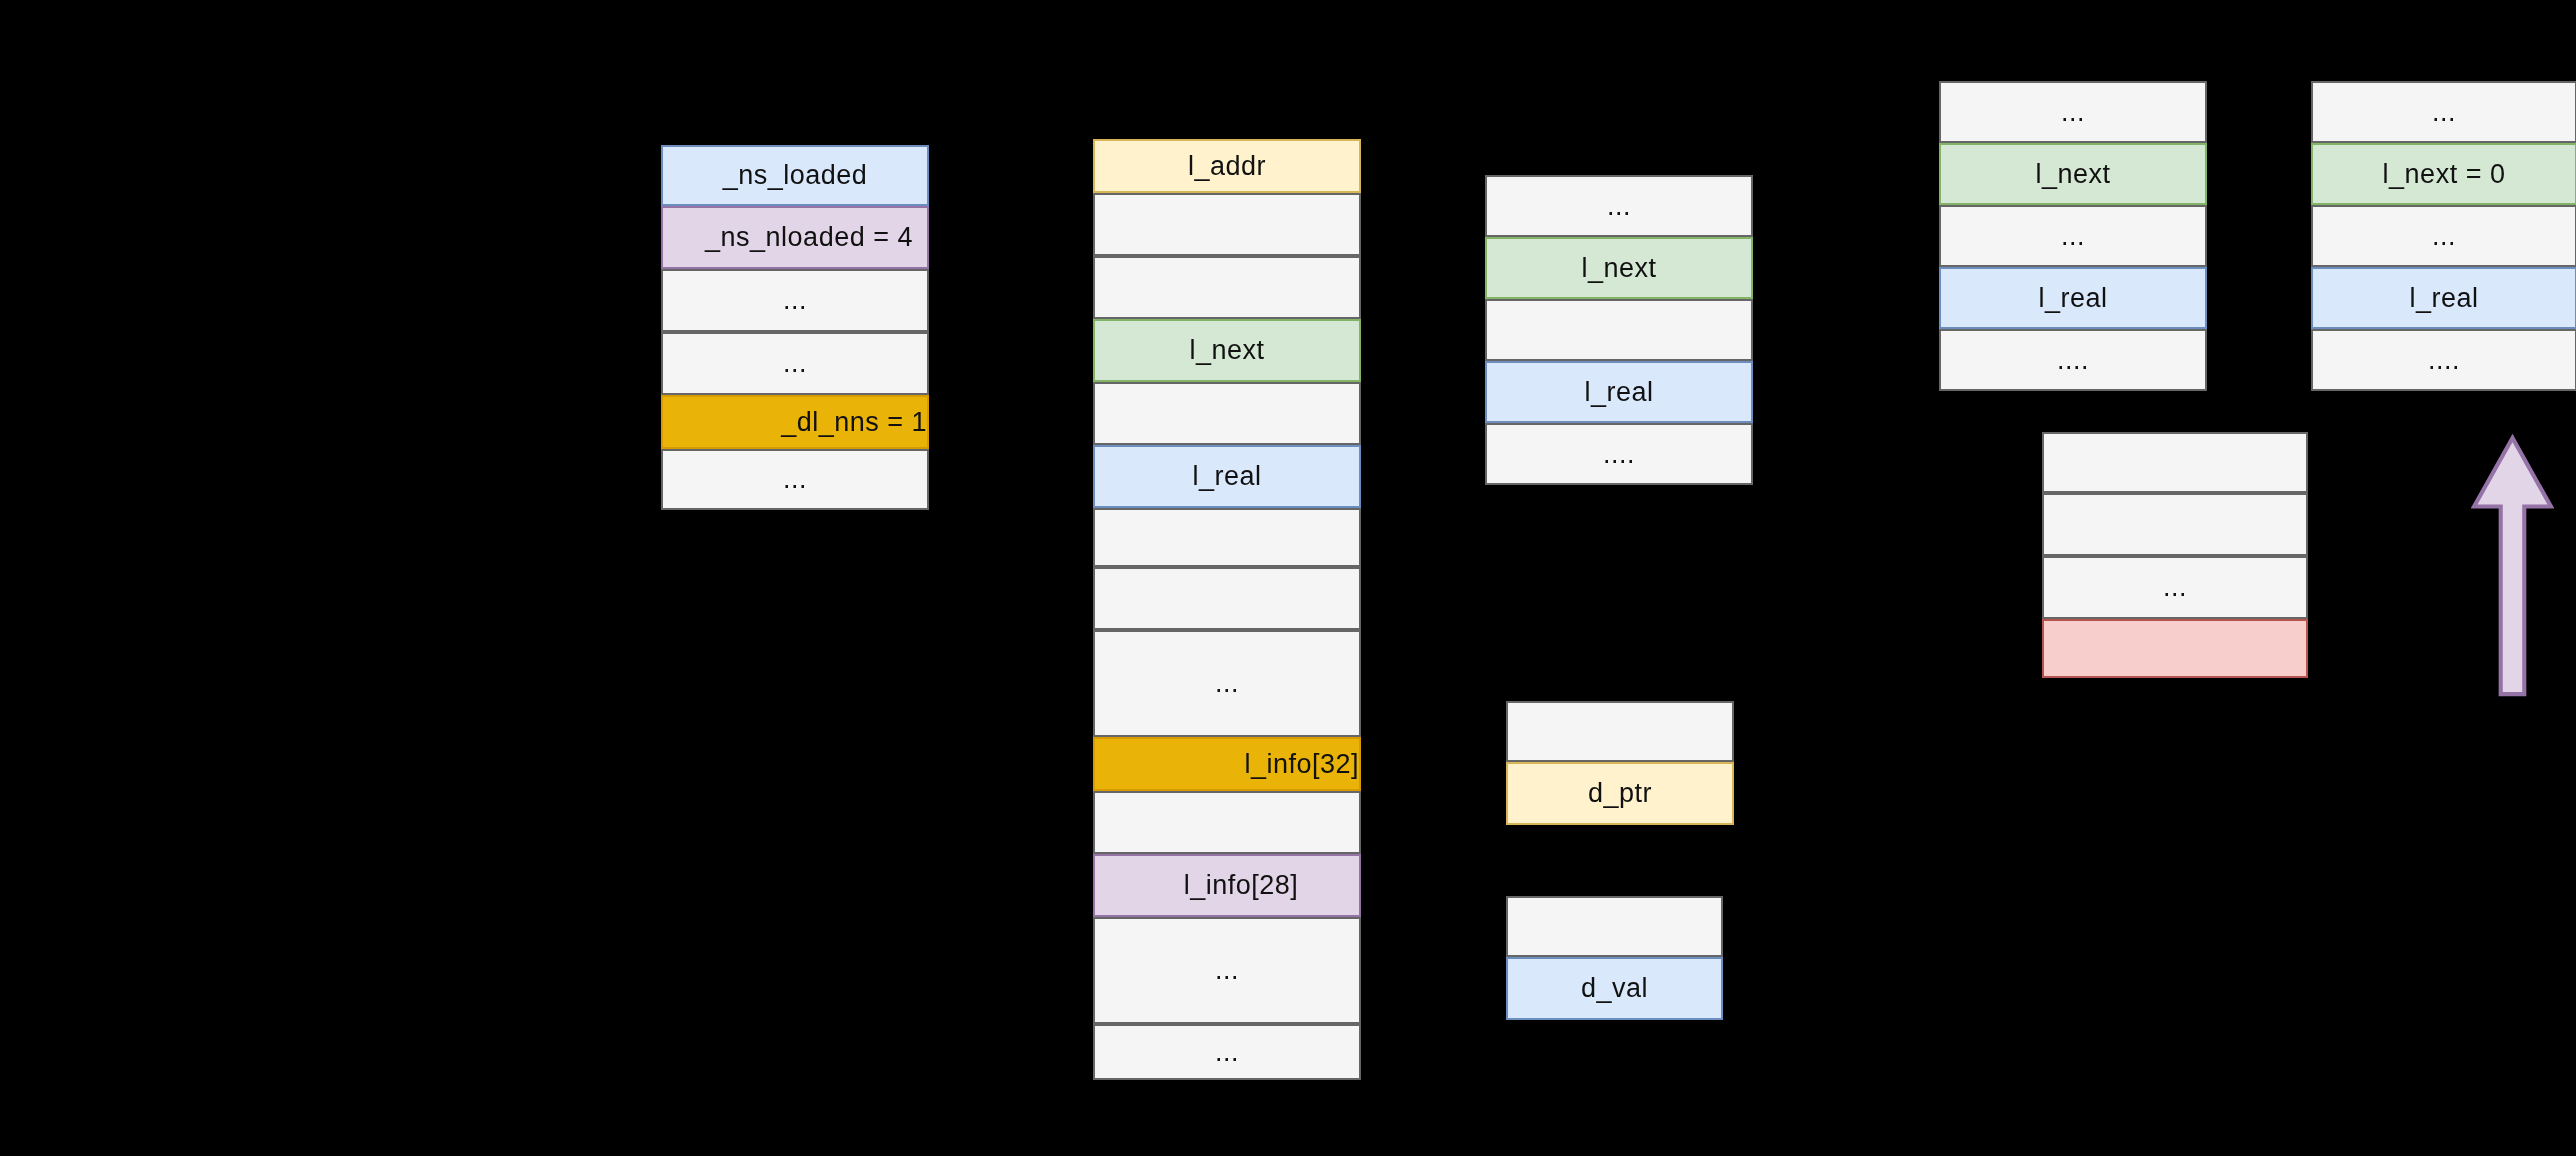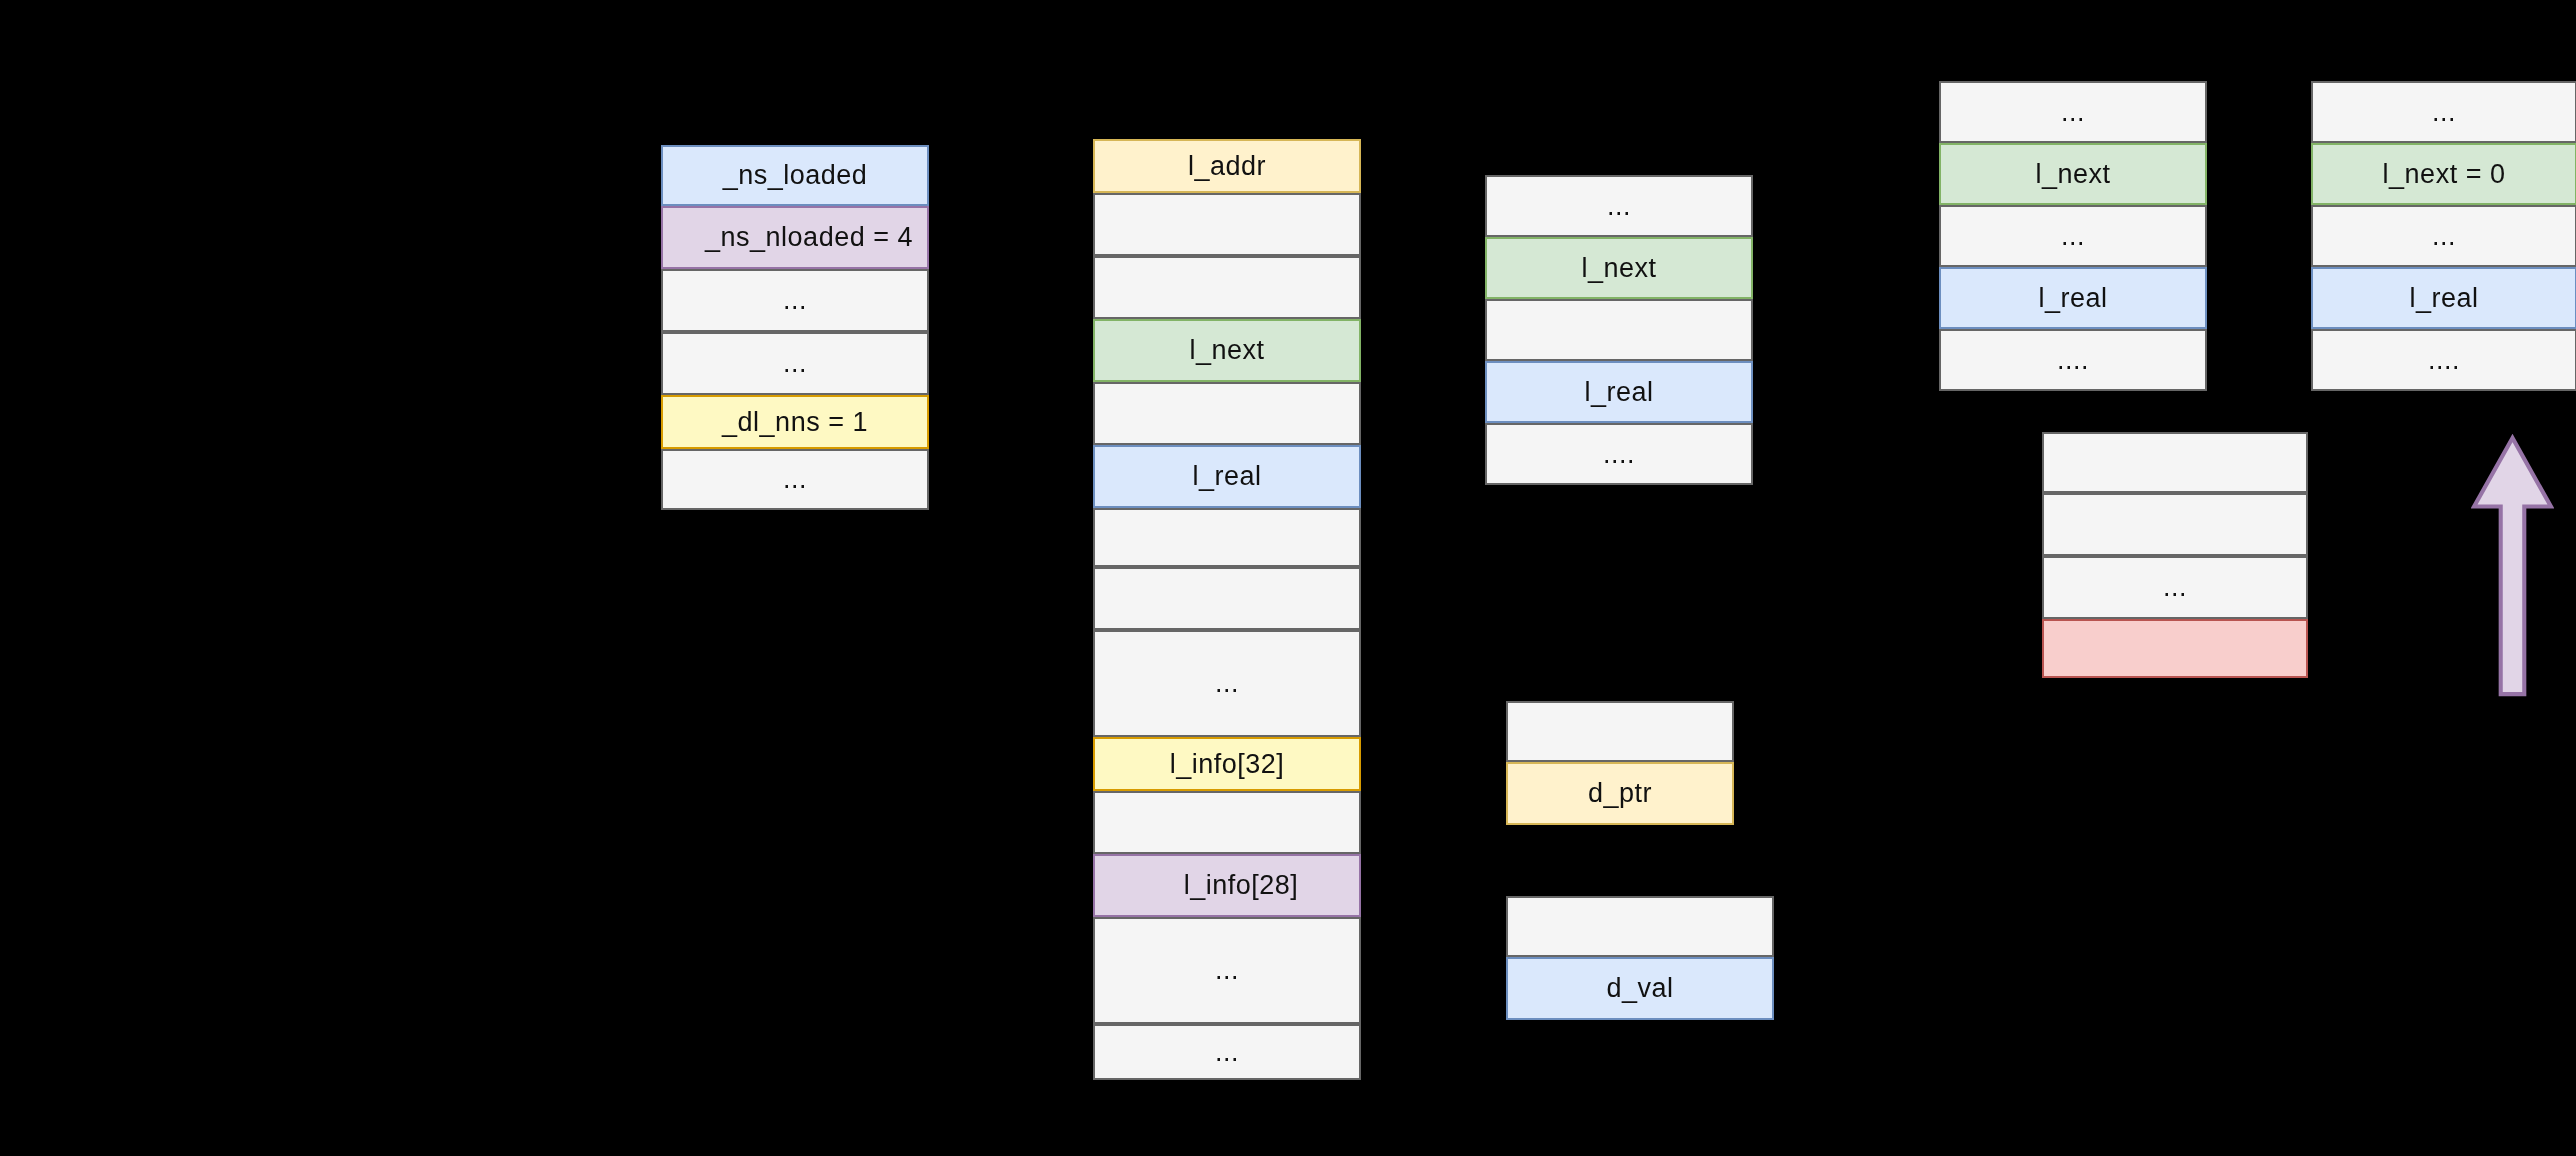--- a/index.html
+++ b/index.html
@@ -12,32 +12,32 @@
   .row {
     box-sizing:border-box;
     display:flex; align-items:center; justify-content:center;
     font-size:27px; line-height:1; color:#111111;
     letter-spacing:0.5px;
   }
   .plain  { background:#f5f5f5; border:2.6px solid #666666; }
   .blue   { background:#dae8fc; border:2.6px solid #6c8ebf; }
   .green  { background:#d5e8d4; border:2.6px solid #82b366; }
   .yellow { background:#fff2cc; border:2.6px solid #d6b656; }
-  .orange { background:#fef9c3; border:2.6px solid #d79b00; }
+  .orange { background:#eab308; border:2.6px solid #d79b00;justify-content:flex-end; }
   .purple { background:#e1d5e7; border:2.6px solid #9673a6;padding-left:28px; }
   .red    { background:#f8cecc; border:2.6px solid #b85450; }
 
   .h105{height:54px}.h108{height:56px}.h115{height:59px}.h118{height:61px}
   .h121{height:62px}.h122{height:63px}.h207{height:107px}
 
   .box-ns   {left:661px; top:145px;  width:268px;}
   .box-lm1  {left:1093px; top:139px;  width:268px;}
   .box-lm2  {left:1485px; top:175px;  width:268px;}
   .box-dptr {left:1506px; top:701px; width:228px;}
-  .box-dval {left:1506px; top:896px; width:268px;}
+  .box-dval {left:1506px; top:896px; width:217px;}
   .box-lm3  {left:1939px; top:81px;  width:268px;}
   .box-lm4  {left:2311px; top:81px;  width:266px;}
   .box-mem  {left:2042px; top:432px;  width:266px;}
 
   .arrow-wrap { left:2471px; top:434px; width:83px; height:264px; }
 </style>
 </head>
 <body>
 
 <div class="canvas">

